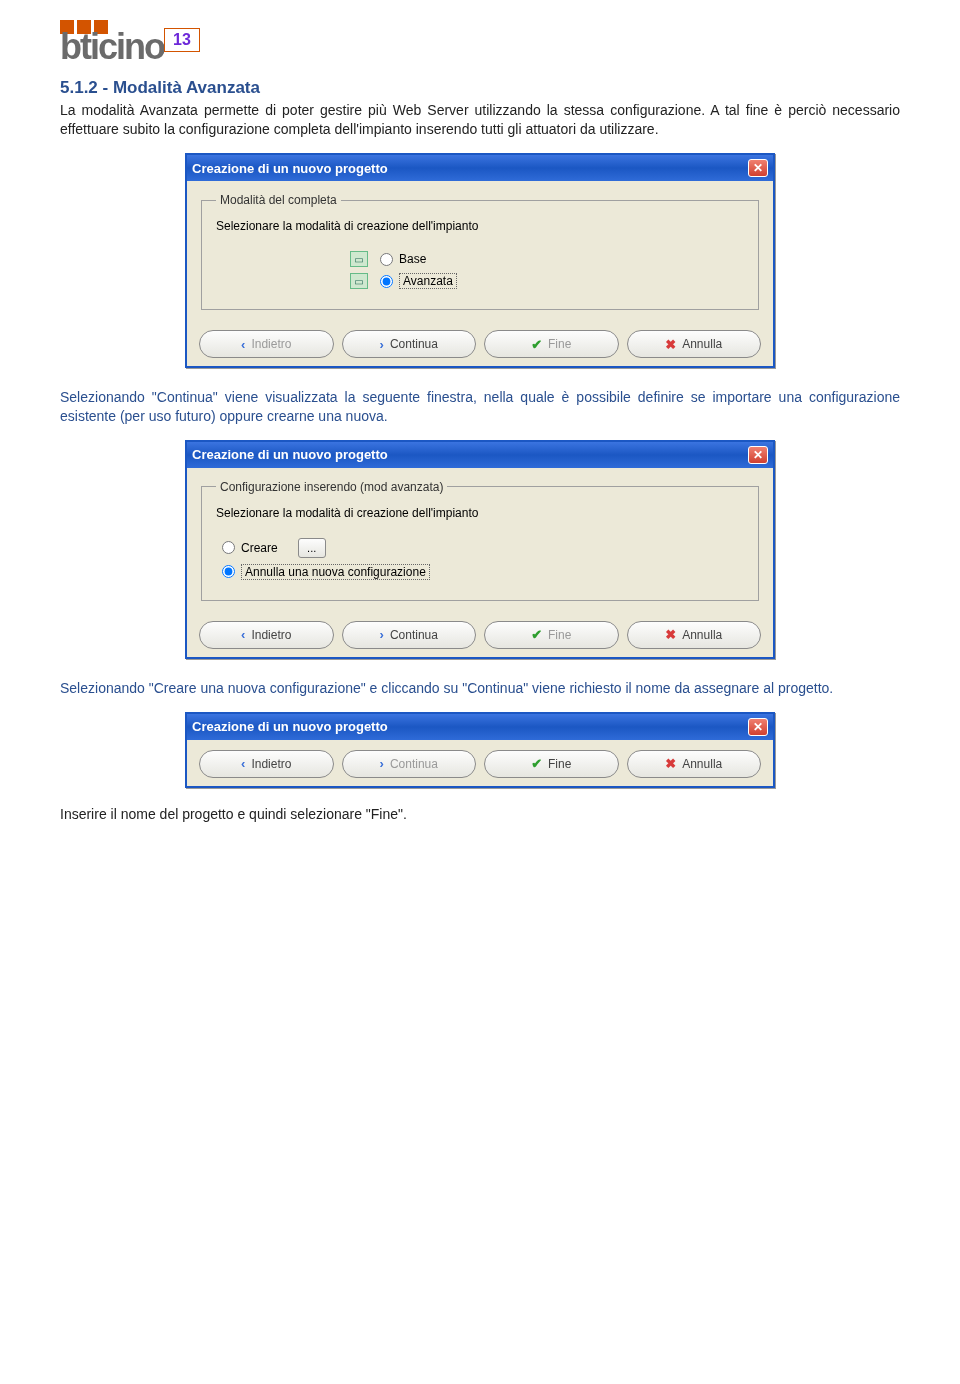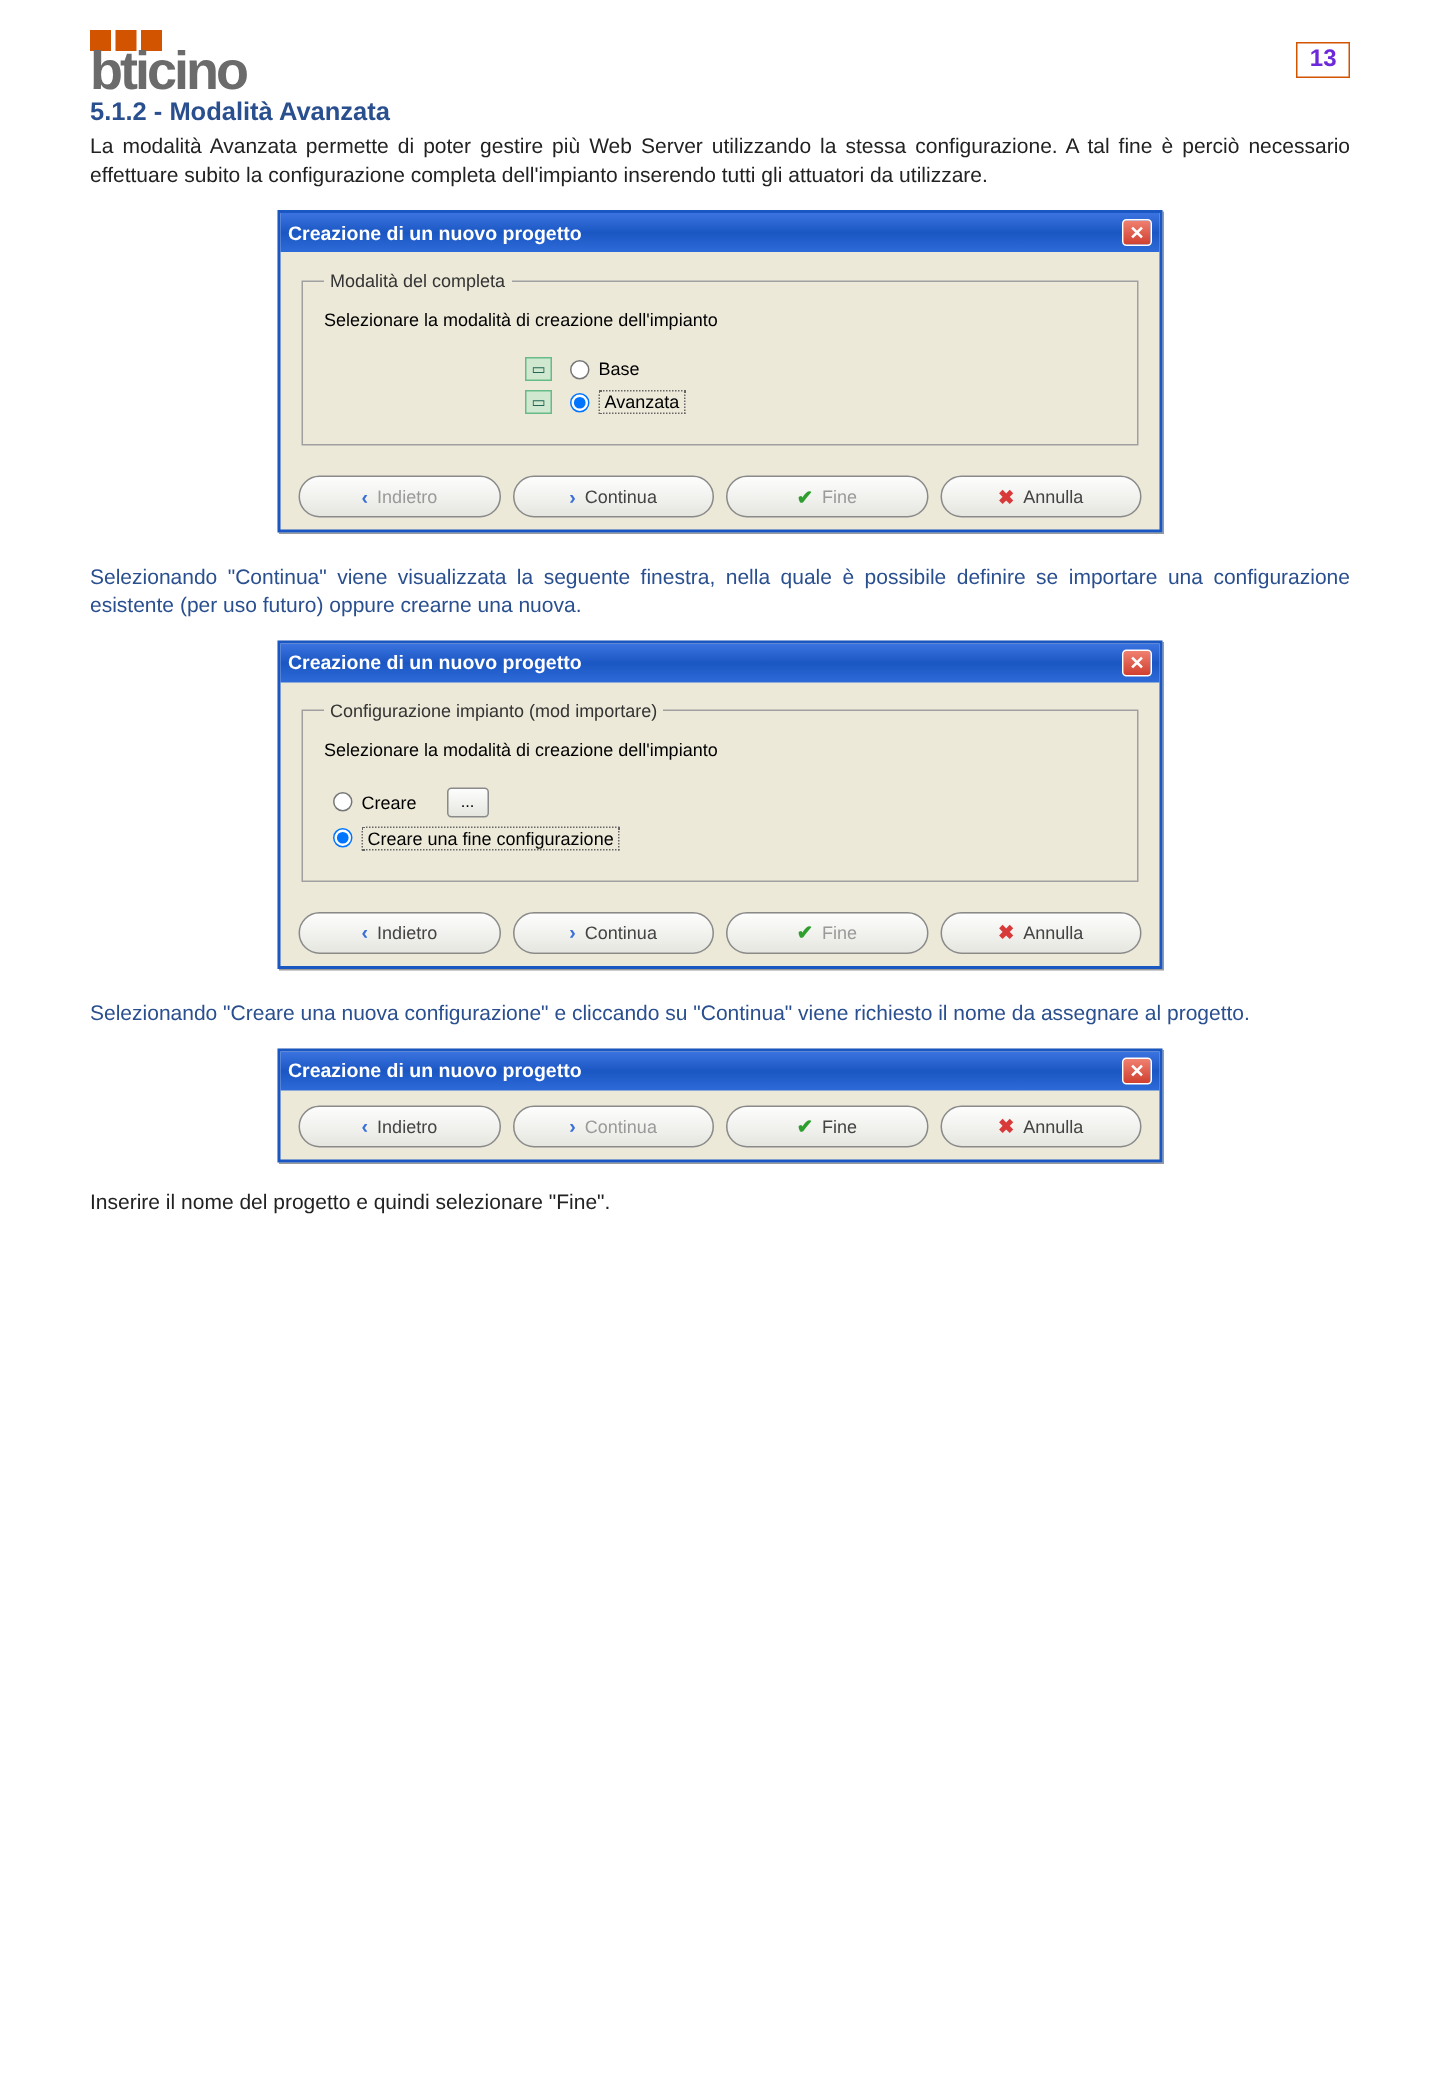--- a/index.html
+++ b/index.html
@@ -3,21 +3,21 @@
 <meta charset="utf-8">
 <style>
   * { box-sizing: border-box; margin: 0; padding: 0; }
   body {
     font-family: Verdana, Arial, sans-serif;
     background: #fff;
     width: 960px;
     padding: 20px 60px 30px 60px;
     color: #000;
   }
-  .header-row { display:flex; justify-content:space-between; align-items:flex-start; margin-bottom:2px;}
+  .header-row { display:flex; align-items:flex-start; margin-bottom:15px;}
   .logo { font-family: Arial, sans-serif; }
   .logo-blocks { display:flex; gap:3px; margin-bottom:-3px;}
   .logo-block { width:14px; height:14px; background:#d35400; }
   .logo-text { font-size:36px; font-weight:900; color:#6b6b6b; letter-spacing:-2px; line-height:0.9;}
   .page-num-box { border:1px solid #d35400; padding:2px 8px; margin-top:8px;}
   .page-num { color:#6d28d9; font-weight:bold; font-size:16px;}
   .section-heading { color:#2a4f8f; font-weight:bold; font-size:17px; margin-bottom:3px;}
   .para { font-size:14px; color:#222; line-height:1.35; margin-bottom:14px; text-align:justify;}
   .para-blue { font-size:14px; color:#2a4f8f; line-height:1.35; margin-top:20px; margin-bottom:14px; text-align:justify;}
 
@@ -164,31 +164,31 @@
 
 <div class="para-blue">Selezionando "Continua" viene visualizzata la seguente finestra, nella quale è possibile definire se importare una configurazione esistente (per uso futuro) oppure crearne una nuova.</div>
 
 <div class="dialog">
   <div class="titlebar">
     <span>Creazione di un nuovo progetto</span>
     <span class="close-x">✕</span>
   </div>
   <div class="dialog-body">
     <fieldset>
-      <legend>Configurazione impianto (mod importare)</legend>
+      <legend>Configurazione inserendo (mod avanzata)</legend>
       <div class="instr">Selezionare la modalità di creazione dell'impianto</div>
       <div style="padding-left:6px;">
         <div class="radio-row">
           <input type="radio" name="d2" style="">
           <span>Creare</span>
           <span class="browse-btn">...</span>
         </div>
         <div class="radio-row">
           <input type="radio" name="d2" checked="" style="">
-          <span class="radio-label-box">Creare una fine configurazione</span>
+          <span class="radio-label-box">Annulla una nuova configurazione</span>
         </div>
       </div>
     </fieldset>
   </div>
   <div class="btnbar">
     <div class="xpbtn">
         <span class="ic ic-left">‹</span>
         <span>Indietro</span>
       </div>
     <div class="xpbtn">

